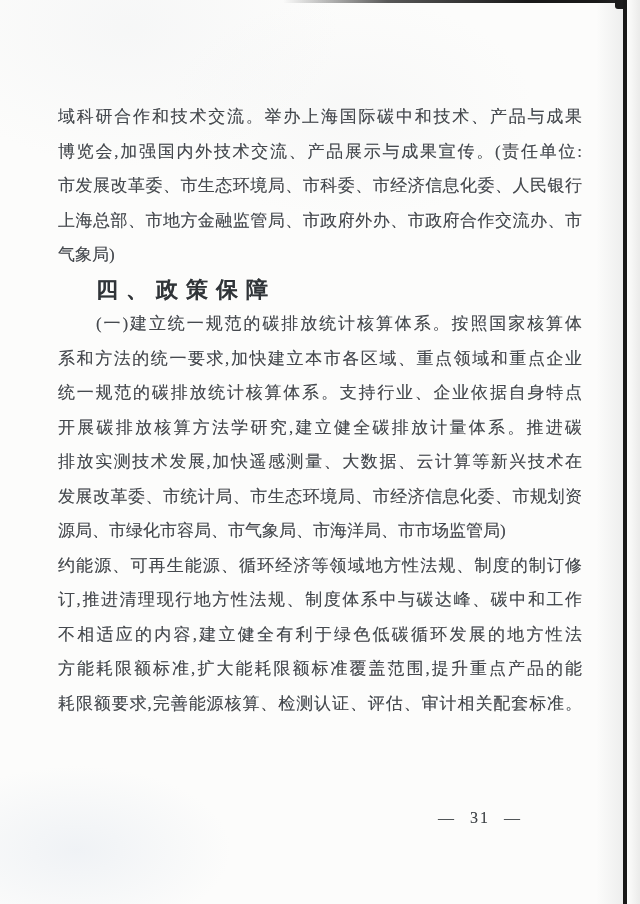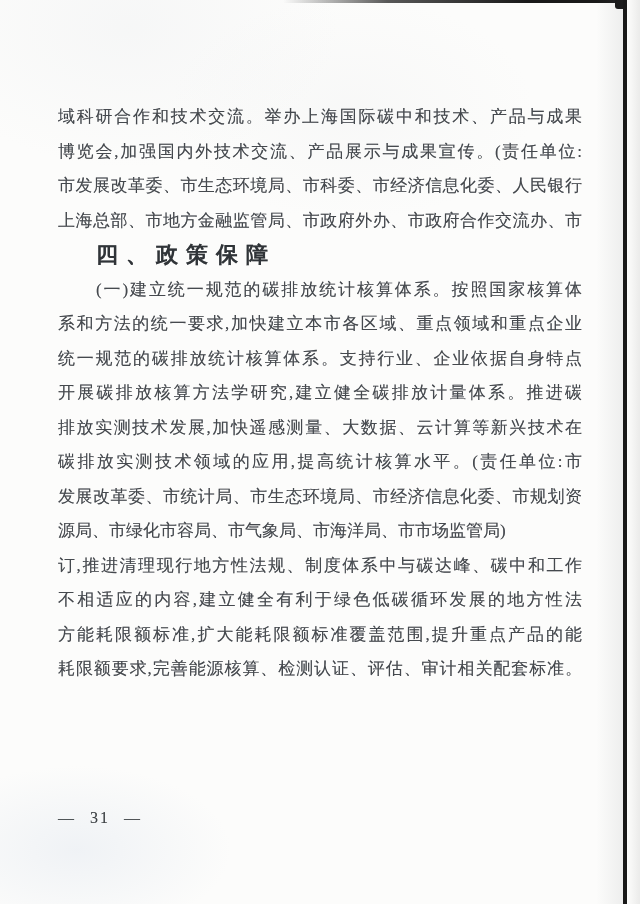--- a/index.html
+++ b/index.html
@@ -59,20 +59,21 @@
   .line.bold{
     font-weight:bold;
     color:var(--heading-ink);
     font-size:22px;
     letter-spacing:8px;
     font-family:"Liberation Sans","DejaVu Sans",sans-serif;
     text-shadow:0 0 0.5px rgba(48,52,56,0.5);
   }
   .footer{
     position:absolute;left:58px;top:808px;width:464px;
+    text-align:right;
     color:#3f4347;
     font-size:16px;
     line-height:20px;
     letter-spacing:2px;
     word-spacing:8px;
     text-shadow:0 0 0.5px rgba(63,67,71,0.4);
   }
 </style>
 </head>
 <body>
@@ -84,29 +85,30 @@
   <div class="right-shade"></div>
   <div class="right-strip"></div>
   <div class="right-line"></div>
 
   <main class="textblock">
 
   <div class="line just">域科研合作和技术交流。举办上海国际碳中和技术、产品与成果</div>
       <div class="line just">博览会,加强国内外技术交流、产品展示与成果宣传。(责任单位:</div>
       <div class="line just">市发展改革委、市生态环境局、市科委、市经济信息化委、人民银行</div>
       <div class="line just">上海总部、市地方金融监管局、市政府外办、市政府合作交流办、市</div>
+      <div class="line">气象局)</div>
       <div class="line ind bold">四、政策保障</div>
       <div class="line just ind">(一)建立统一规范的碳排放统计核算体系。按照国家核算体</div>
       <div class="line just">系和方法的统一要求,加快建立本市各区域、重点领域和重点企业</div>
       <div class="line just">统一规范的碳排放统计核算体系。支持行业、企业依据自身特点</div>
       <div class="line just">开展碳排放核算方法学研究,建立健全碳排放计量体系。推进碳</div>
       <div class="line just">排放实测技术发展,加快遥感测量、大数据、云计算等新兴技术在</div>
-      <div class="line just">碳排放实测技术领域的应用,提高统计核算水平。(责任单位:市</div>
       <div class="line just">发展改革委、市统计局、市生态环境局、市经济信息化委、市规划资</div>
       <div class="line">源局、市绿化市容局、市气象局、市海洋局、市市场监管局)</div>
+      <div class="line just">约能源、可再生能源、循环经济等领域地方性法规、制度的制订修</div>
       <div class="line just">订,推进清理现行地方性法规、制度体系中与碳达峰、碳中和工作</div>
       <div class="line just">不相适应的内容,建立健全有利于绿色低碳循环发展的地方性法</div>
       <div class="line just">方能耗限额标准,扩大能耗限额标准覆盖范围,提升重点产品的能</div>
       <div class="line just">耗限额要求,完善能源核算、检测认证、评估、审计相关配套标准。</div>
     </main>
 
   <div class="footer">— 31 —</div>
 
 </div>
 

